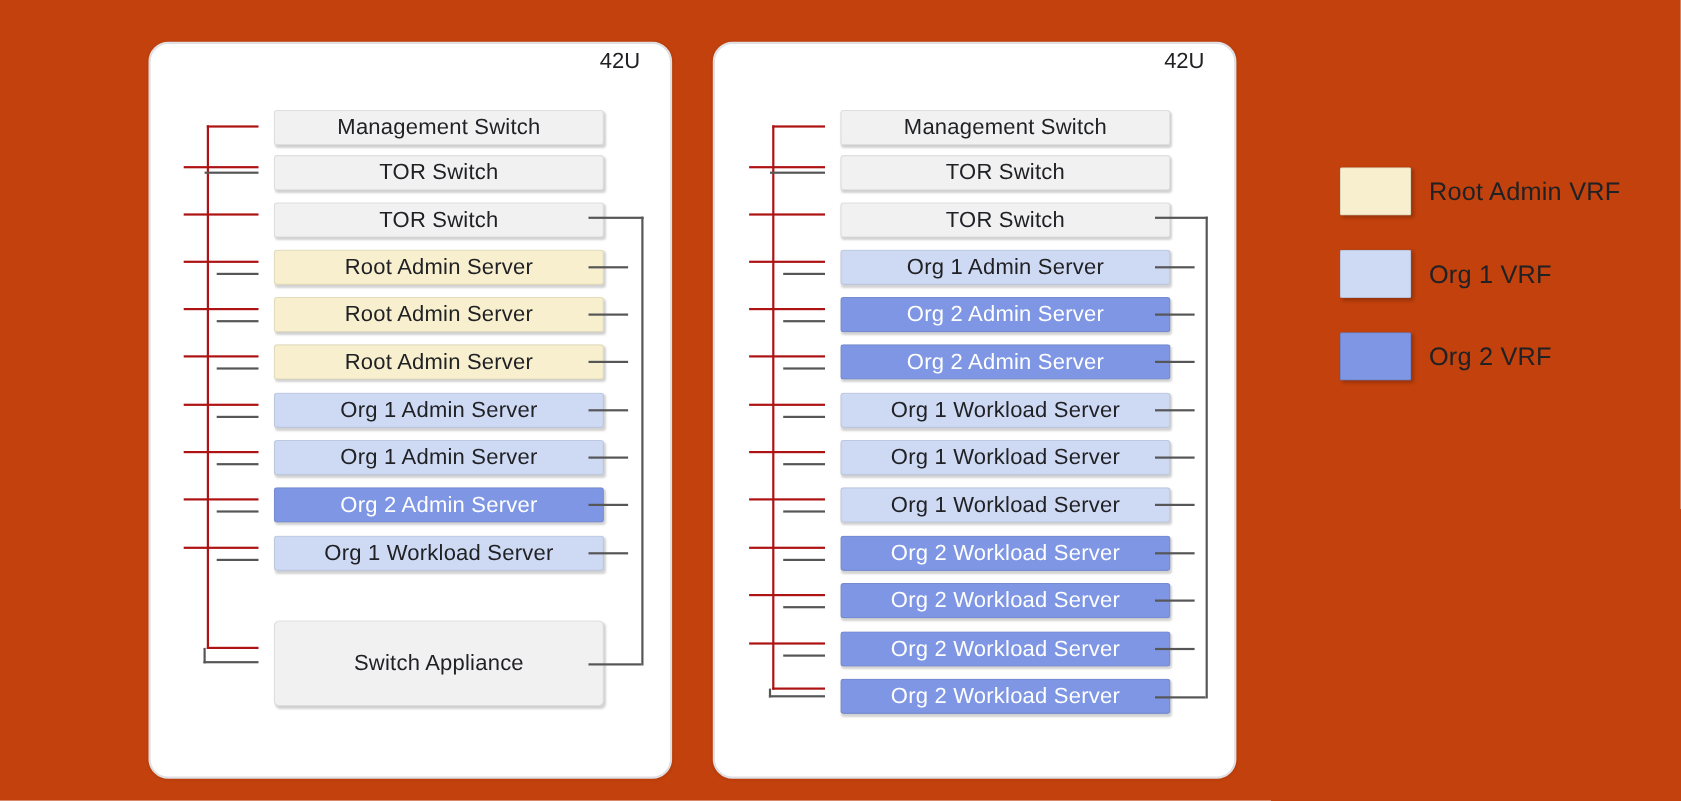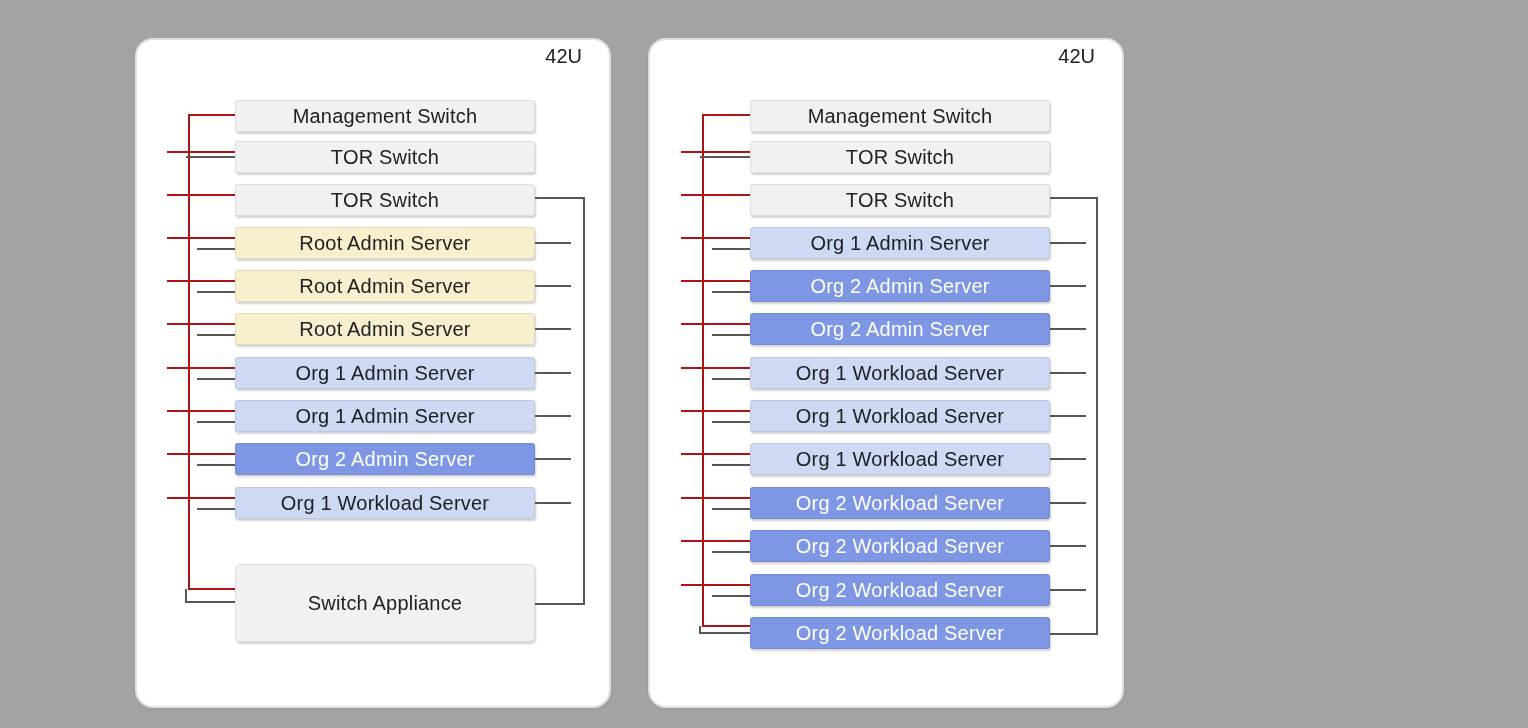--- a/index.html
+++ b/index.html
@@ -1,21 +1,21 @@
 <!DOCTYPE html>
 <html><head>
 <meta charset="utf-8">
 <style>
   * { box-sizing: border-box; margin: 0; padding: 0; }
   html, body { background: #ffffff; }
   .canvas {
     position: relative;
     width: 1528px;
     height: 728px;
-    background: #a3a3a3;
+    background: #c2410c;
     font-family: "Liberation Sans", "DejaVu Sans", sans-serif;
     overflow: hidden;
   }
   .rack-frame {
     position: absolute;
     border: 2px solid #E0E0E4;
     border-radius: 18px;
     background: #ffffff;
     box-shadow: 0 1px 3px rgba(0,0,0,0.06);
   }
@@ -31,20 +31,21 @@
     display: flex;
     align-items: center;
     justify-content: center;
     font-size: 20px;
     letter-spacing: 0.2px;
     color: #202124;
     border: 1px solid rgba(0,0,0,0.08);
     border-radius: 3px;
     box-shadow: 1px 2px 2px rgba(0,0,0,0.18);
     white-space: nowrap;
+    margin-left: 14px;
   }
   .unit.inv { color: #ffffff; }
   .unit.tall { border-radius: 5px; }
   .ln { position: absolute; }
   .ln.red  { background: #AE1313; }
   .ln.gray { background: #565656; }
   .legend { position: absolute; left: 1218px; top: 152px; }
   .legend-item {
     display: flex;
     align-items: center;
@@ -170,14 +171,28 @@
       <div class="ln gray" style="left: 1050px; top: 328px; width: 36px; height: 2px;"></div>
       <div class="ln gray" style="left: 1050px; top: 372px; width: 36px; height: 2px;"></div>
       <div class="ln gray" style="left: 1050px; top: 415px; width: 36px; height: 2px;"></div>
       <div class="ln gray" style="left: 1050px; top: 458px; width: 36px; height: 2px;"></div>
       <div class="ln gray" style="left: 1050px; top: 502px; width: 36px; height: 2px;"></div>
       <div class="ln gray" style="left: 1050px; top: 545px; width: 36px; height: 2px;"></div>
       <div class="ln gray" style="left: 1050px; top: 589px; width: 36px; height: 2px;"></div>
       <div class="ln gray" style="left: 1050px; top: 633px; width: 46px; height: 2px;"></div>
     </div>
 
+  <div class="legend">
+    <div class="legend-item">
+      <span class="swatch" style="background: rgb(247, 239, 205);"></span>
+      <span class="legend-label">Root Admin VRF</span>
+    </div>
+    <div class="legend-item">
+      <span class="swatch" style="background: rgb(206, 217, 244);"></span>
+      <span class="legend-label">Org 1 VRF</span>
+    </div>
+    <div class="legend-item">
+      <span class="swatch" style="background: rgb(126, 150, 227);"></span>
+      <span class="legend-label">Org 2 VRF</span>
+    </div>
+  </div>
 
 </div>
 
 </body></html>

